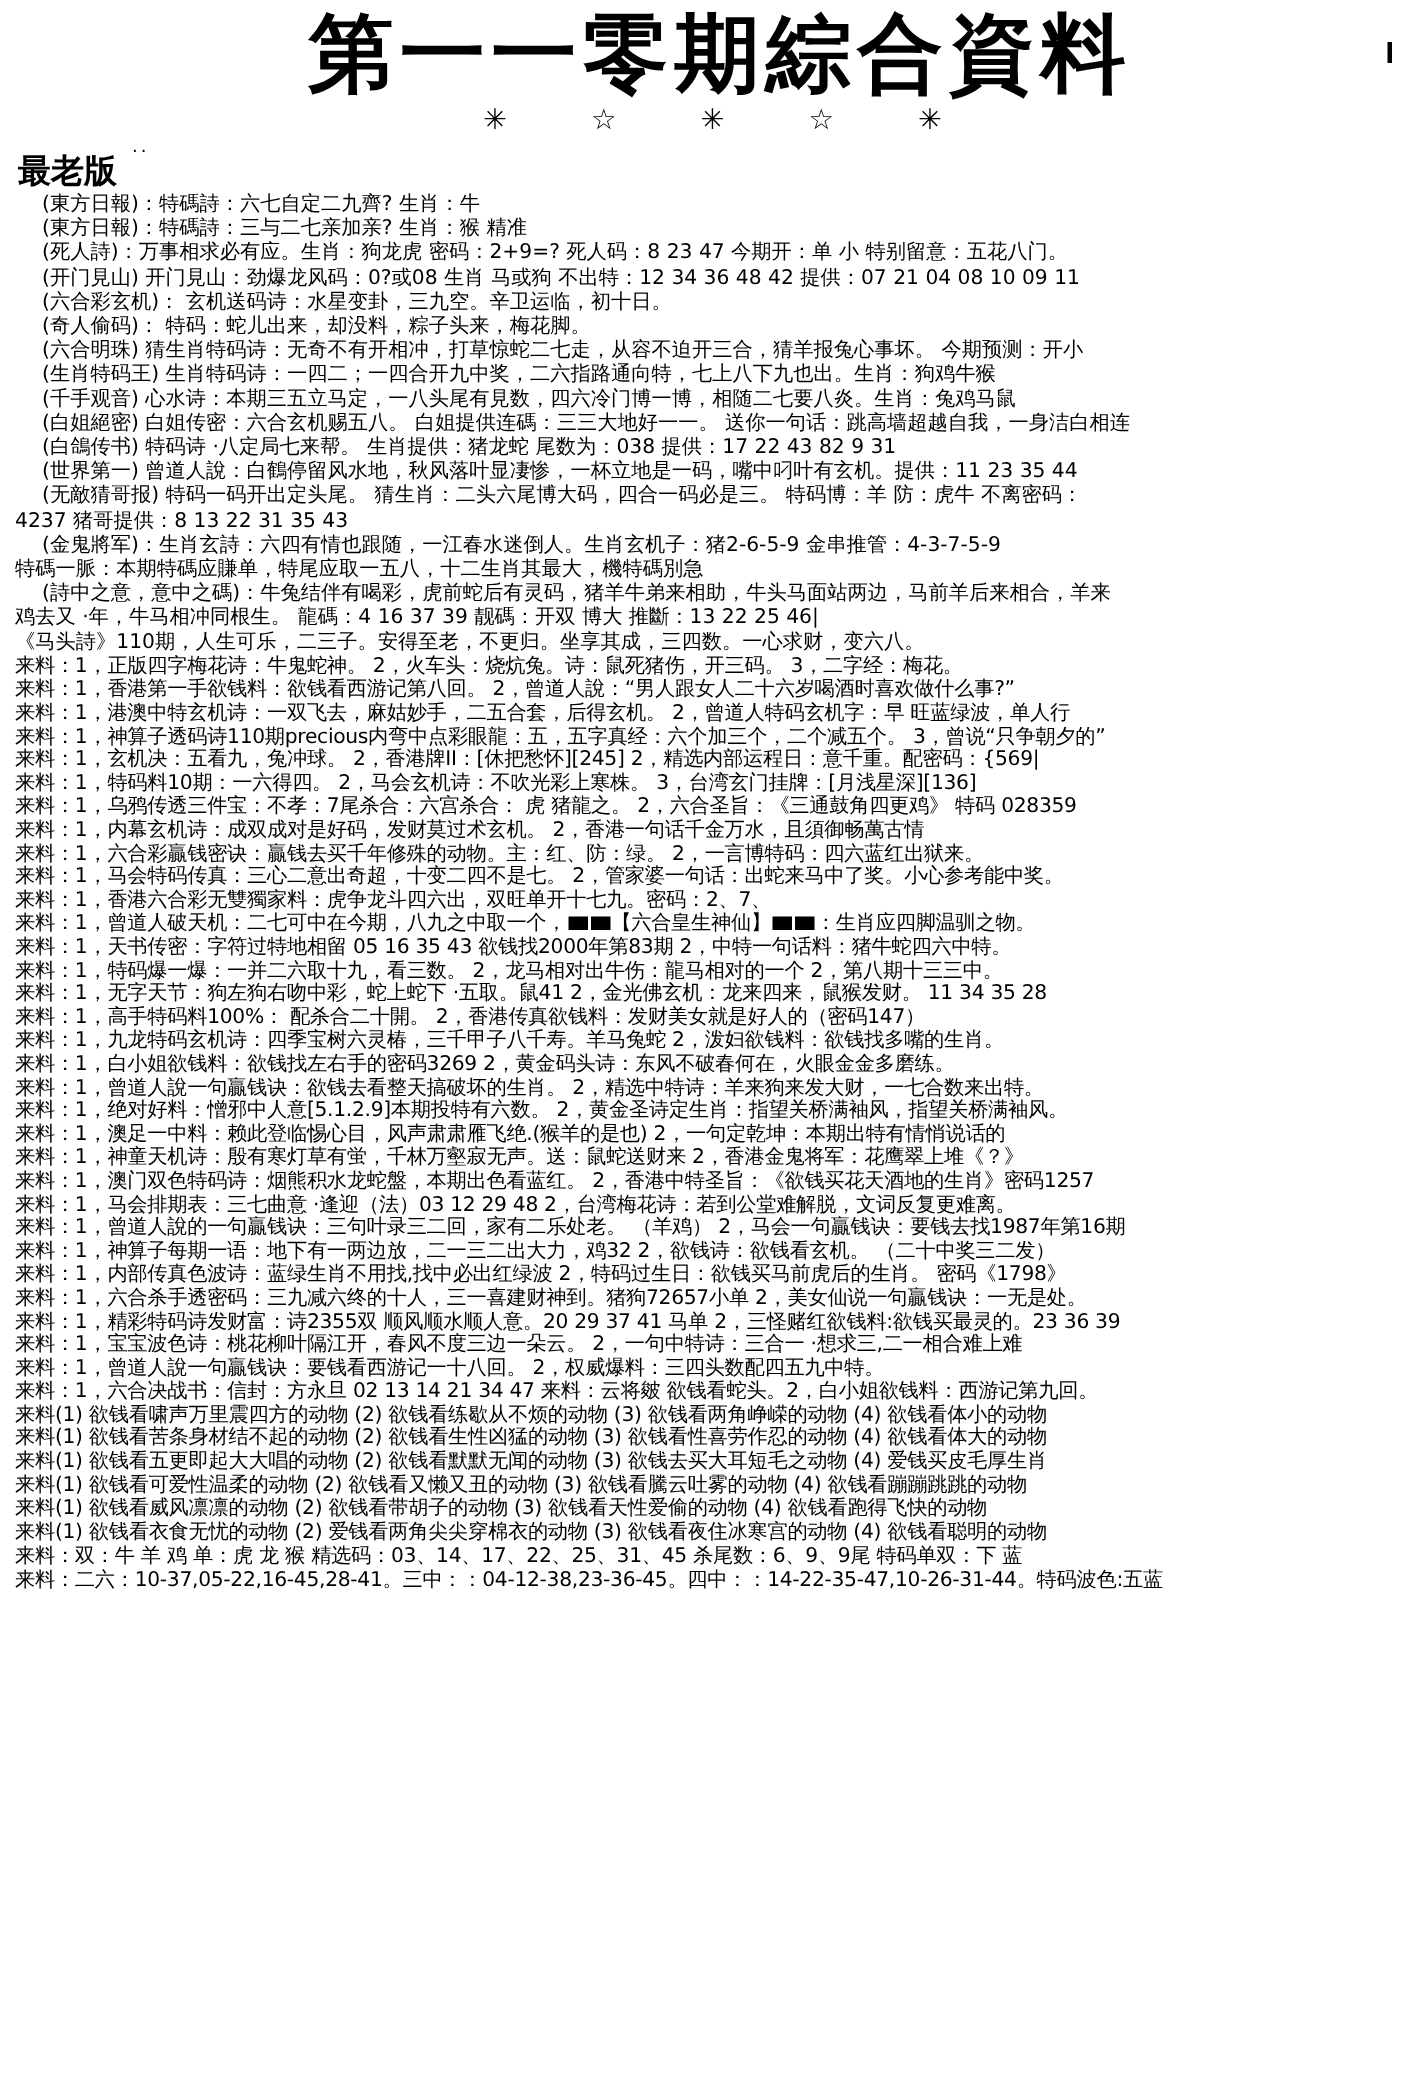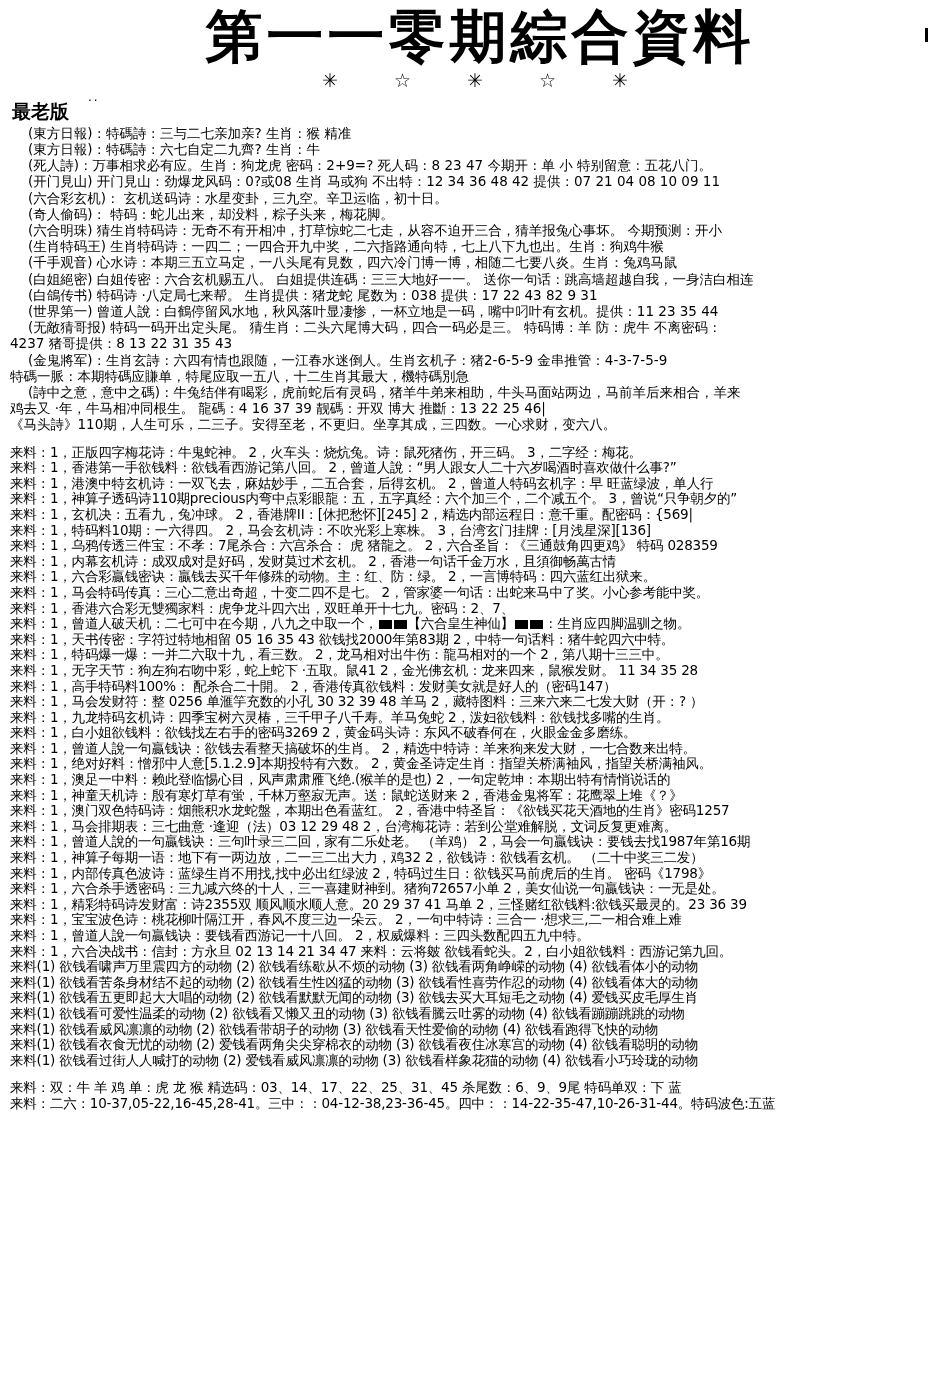--- a/index.html
+++ b/index.html
@@ -38,36 +38,36 @@
     font-size: 19px;
     letter-spacing: 56px;
     padding-left: 56px;
     margin: 2px 0 0 0;
     height: 24px;
     line-height: 24px;
   }
   .edition {
     font-family: Liberation Serif, serif;
     font-weight: bold;
-    font-size: 19px;
+    font-size: 22px;
     margin: 0 0 2px 2px;
     line-height: 1.1;
   }
   
   .block {
     font-size: 13.5px;
     line-height: 16.2px;
     font-family: "DejaVu Sans", "Liberation Sans", sans-serif;
   }
   .line {
     white-space: nowrap;
     overflow: visible;
   }
   .sec-upper .line { padding-left: 18px; }
-  .sec-lower { margin-top: 12px; }
+  .sec-lower { margin-top: 1px; }
   .sec-lower .line { letter-spacing: -0.2px; }
   .tight { line-height: 15.6px; }
   .dots {
     font-size: 12px;
     letter-spacing: 2px;
     padding-left: 78px;
     height: 10px;
     line-height: 10px;
   }
   .mark {
@@ -98,22 +98,22 @@
 
   <div class="star-row">
     <span>✳</span><span>☆</span><span>✳</span><span>☆</span><span>✳</span>
   </div>
 
   <div class="dots">..</div>
 
   <div class="edition">最老版</div>
 
   <div class="block sec-upper">
+    <div class="line">(東方日報)：特碼詩：六七自定二九齊?            生肖：牛</div>
     <div class="line">(東方日報)：特碼詩：三与二七亲加亲?     生肖：猴 精准</div>
-    <div class="line">(東方日報)：特碼詩：六七自定二九齊?            生肖：牛</div>
     <div class="line">(死人詩)：万事相求必有应。生肖：狗龙虎  密码：2+9=?   死人码：8 23 47  今期开：单 小  特别留意：五花八门。</div>
     <div class="line">(开门見山) 开门見山：劲爆龙风码：0?或08 生肖 马或狗 不出特：12 34 36 48 42 提供：07 21 04 08 10 09 11</div>
     <div class="line">(六合彩玄机)：  玄机送码诗：水星变卦，三九空。辛卫运临，初十日。</div>
     <div class="line">(奇人偷码)：  特码：蛇儿出来，却没料，粽子头来，梅花脚。</div>
     <div class="line">(六合明珠)  猜生肖特码诗：无奇不有开相冲，打草惊蛇二七走，从容不迫开三合，猜羊报兔心事坏。  今期预测：开小</div>
     <div class="line">(生肖特码王)  生肖特码诗：一四二；一四合开九中奖，二六指路通向特，七上八下九也出。生肖：狗鸡牛猴</div>
     <div class="line">(千手观音)  心水诗：本期三五立马定，一八头尾有見数，四六冷门博一博，相随二七要八炎。生肖：兔鸡马鼠</div>
     <div class="line">(白姐絕密)  白姐传密：六合玄机赐五八。    白姐提供连碼：三三大地好一一。  送你一句话：跳高墙超越自我，一身洁白相连</div>
     <div class="line">(白鴿传书)  特码诗    ·八定局七来帮。  生肖提供：猪龙蛇  尾数为：038  提供：17 22 43 82 9 31</div>
     <div class="line">(世界第一)  曾道人說：白鶴停留风水地，秋风落叶显凄惨，一杯立地是一码，嘴中叼叶有玄机。提供：11 23 35 44</div>
@@ -138,21 +138,20 @@
     <div class="line">来料：1，六合彩贏钱密诀：贏钱去买千年修殊的动物。主：红、防：绿。  2，一言博特码：四六蓝红出狱来。</div>
     <div class="line">来料：1，马会特码传真：三心二意出奇超，十变二四不是七。 2，管家婆一句话：出蛇来马中了奖。小心参考能中奖。</div>
     <div class="line">来料：1，香港六合彩无雙獨家料：虎争龙斗四六出，双旺单开十七九。密码：2、7、</div>
     <div class="line">
       <span>来料：1，曾道人破天机：二七可中在今期，八九之中取一个，<span class="mark"></span><span class="mark"></span>【六合皇生神仙】<span class="mark"></span><span class="mark"></span>：生肖应四脚温驯之物。</span>
     </div>
     <div class="line">来料：1，天书传密：字符过特地相留 05 16 35 43 欲钱找2000年第83期 2，中特一句话料：猪牛蛇四六中特。</div>
     <div class="line">来料：1，特码爆一爆：一并二六取十九，看三数。 2，龙马相对出牛伤：龍马相对的一个  2，第八期十三三中。</div>
     <div class="line">来料：1，无字天节：狗左狗右吻中彩，蛇上蛇下 ·五取。鼠41 2，金光佛玄机：龙来四来，鼠猴发财。   11 34 35 28</div>
     <div class="line">来料：1，高手特码料100%：  配杀合二十開。 2，香港传真欲钱料：发财美女就是好人的（密码147）</div>
-    <div class="line">来料：1，马会发财符：整 0256 单滙竽充数的小孔 30 32 39 48 羊马 2，藏特图料：三来六来二七发大财（开：? ）</div>
     <div class="line">来料：1，九龙特码玄机诗：四季宝树六灵椿，三千甲子八千寿。羊马兔蛇  2，泼妇欲钱料：欲钱找多嘴的生肖。</div>
     <div class="line">来料：1，白小姐欲钱料：欲钱找左右手的密码3269  2，黄金码头诗：东风不破春何在，火眼金金多磨练。</div>
     <div class="line">来料：1，曾道人說一句贏钱诀：欲钱去看整天搞破坏的生肖。  2，精选中特诗：羊来狗来发大财，一七合数来出特。</div>
     <div class="line">来料：1，绝对好料：憎邪中人意[5.1.2.9]本期投特有六数。  2，黄金圣诗定生肖：指望关桥满袖风，指望关桥满袖风。</div>
     <div class="line">来料：1，澳足一中料：赖此登临惕心目，风声肃肃雁飞绝.(猴羊的是也) 2，一句定乾坤：本期出特有情悄说话的</div>
     <div class="line">来料：1，神童天机诗：殷有寒灯草有蛍，千林万壑寂无声。送：鼠蛇送财来 2，香港金鬼将军：花鹰翠上堆《？》</div>
     <div class="line">来料：1，澳门双色特码诗：烟熊积水龙蛇盤，本期出色看蓝红。  2，香港中特圣旨：《欲钱买花天酒地的生肖》密码1257</div>
     <div class="line">来料：1，马会排期表：三七曲意 ·逢迎（法）03 12 29 48  2，台湾梅花诗：若到公堂难解脱，文词反复更难离。</div>
     <div class="line">来料：1，曾道人說的一句贏钱诀：三句叶录三二回，家有二乐处老。  （羊鸡） 2，马会一句贏钱诀：要钱去找1987年第16期</div>
     <div class="line">来料：1，神算子每期一语：地下有一两边放，二一三二出大力，鸡32 2，欲钱诗：欲钱看玄机。     （二十中奖三二发）</div>
@@ -161,21 +160,20 @@
     <div class="line">来料：1，精彩特码诗发财富：诗2355双 顺风顺水顺人意。20 29 37 41 马单 2，三怪赌红欲钱料:欲钱买最灵的。23 36 39</div>
     <div class="line">来料：1，宝宝波色诗：桃花柳叶隔江开，春风不度三边一朵云。 2，一句中特诗：三合一 ·想求三,二一相合难上难</div>
     <div class="line">来料：1，曾道人說一句贏钱诀：要钱看西游记一十八回。 2，权威爆料：三四头数配四五九中特。</div>
     <div class="line">来料：1，六合决战书：信封：方永旦 02 13 14 21 34 47 来料：云将皴 欲钱看蛇头。2，白小姐欲钱料：西游记第九回。</div>
     <div class="line">来料(1) 欲钱看啸声万里震四方的动物 (2) 欲钱看练歇从不烦的动物 (3) 欲钱看两角峥嵘的动物 (4) 欲钱看体小的动物</div>
     <div class="line">来料(1) 欲钱看苦条身材结不起的动物 (2) 欲钱看生性凶猛的动物 (3) 欲钱看性喜劳作忍的动物 (4) 欲钱看体大的动物</div>
     <div class="line">来料(1) 欲钱看五更即起大大唱的动物 (2) 欲钱看默默无闻的动物 (3) 欲钱去买大耳短毛之动物 (4) 爱钱买皮毛厚生肖</div>
     <div class="line">来料(1) 欲钱看可爱性温柔的动物 (2) 欲钱看又懒又丑的动物 (3) 欲钱看騰云吐雾的动物 (4) 欲钱看蹦蹦跳跳的动物</div>
     <div class="line">来料(1) 欲钱看威风凛凛的动物 (2) 欲钱看带胡子的动物 (3) 欲钱看天性爱偷的动物 (4) 欲钱看跑得飞快的动物</div>
     <div class="line">来料(1) 欲钱看衣食无忧的动物 (2) 爱钱看两角尖尖穿棉衣的动物 (3) 欲钱看夜住冰寒宫的动物 (4) 欲钱看聪明的动物</div>
-    <div class="line">来料(1) 欲钱看过街人人喊打的动物 (2) 爱钱看威风凛凛的动物 (3) 欲钱看样象花猫的动物 (4) 欲钱看小巧玲珑的动物</div>
   </div>
 
   <div class="block sec-lower tight">
     <div class="line">来料：双：牛 羊 鸡  单：虎 龙 猴  精选码：03、14、17、22、25、31、45  杀尾数：6、9、9尾    特码单双：下 蓝</div>
     <div class="line">来料：二六：10-37,05-22,16-45,28-41。三中：：04-12-38,23-36-45。四中：：14-22-35-47,10-26-31-44。特码波色:五蓝</div>
   </div>
 
 </div>
 
 </body></html>

